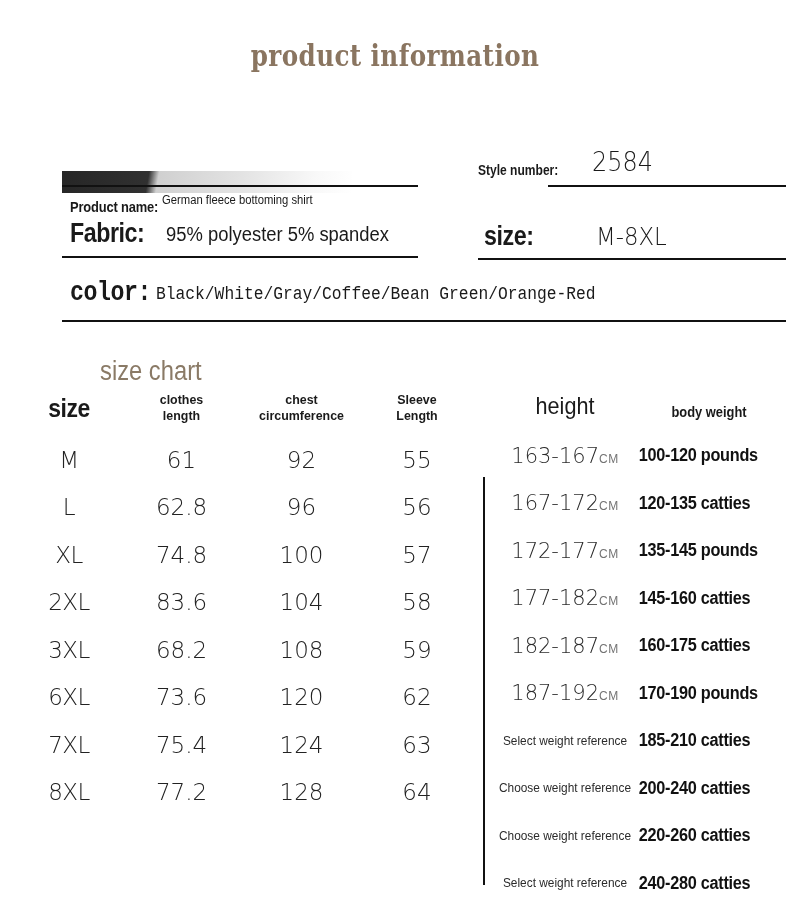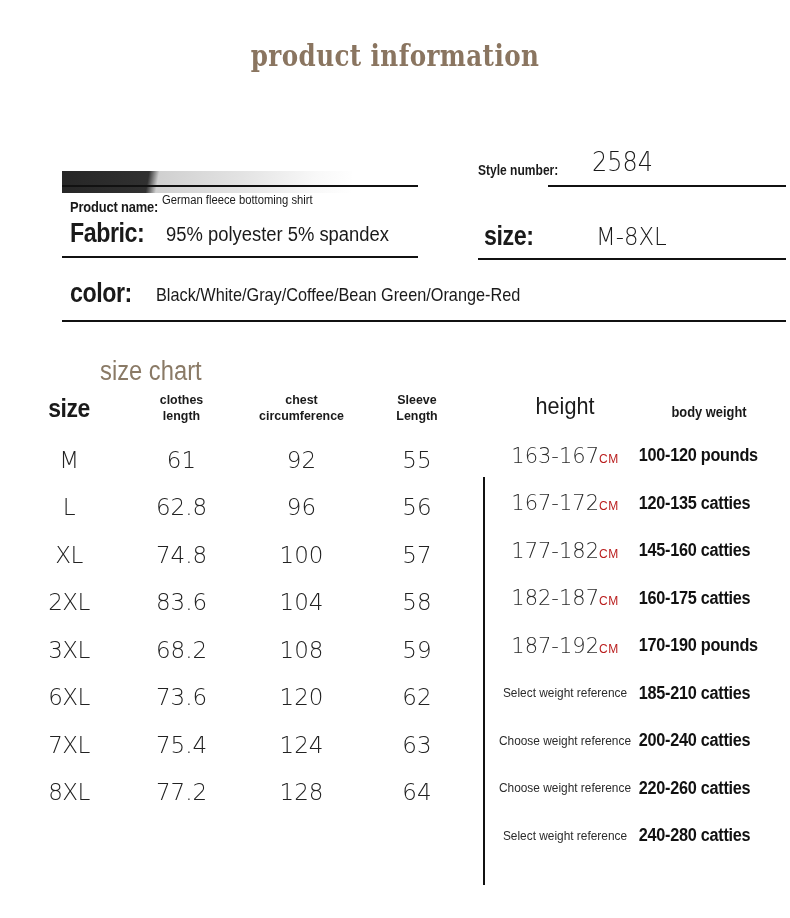--- a/index.html
+++ b/index.html
@@ -85,21 +85,21 @@
 
   
   #field-size { left: 484px; top: 221px; }
   #field-size .lbl { font-size: 27px; letter-spacing: -0.5px; }
   #field-size .val {
     font-size: 24px; font-weight: 300; font-family: "DejaVu Sans", sans-serif;
     position: absolute; left: 112px; top: 2px; transform: scaleX(0.95);
   }
 
   
-  #field-color { left: 70px; top: 278px; }
+  #field-color { left: 70px; top: 278px; font-family: Liberation Mono, monospace; }
   #field-color .lbl { font-size: 27px; letter-spacing: -0.5px; }
   #field-color .val {
     font-size: 18.5px; transform: scaleX(0.88); font-weight: 400;
     position: absolute; left: 86px; top: 6px;
   }
 
   
   #size-chart-title {
     position: absolute;
     left: 100px;
@@ -183,21 +183,21 @@
     font-weight: 300;
     font-size: 21px;
     text-align: center;
     color: #2b2b2b;
     white-space: nowrap;
   }
   .height-cell .unit {
     font-size: 12px;
     font-family: "Liberation Sans", sans-serif;
     letter-spacing: 0.5px;
-    color: #b91c1c;
+    color: #737373;
   }
   .height-cell.note {
     font-family: "Liberation Sans", sans-serif;
     font-size: 12.5px;
     font-weight: 400;
     transform: scaleX(0.95);
     color: #2b2b2b;
   }
   .weight-cell {
     font-size: 17.5px;
@@ -345,20 +345,24 @@
   <tbody id="fit-body">
       <tr>
         <td class="height-cell">163-167<span class="unit">CM</span></td>
         <td class="weight-cell">100-120 pounds</td>
       </tr>
       <tr>
         <td class="height-cell">167-172<span class="unit">CM</span></td>
         <td class="weight-cell">120-135 catties</td>
       </tr>
       <tr>
+        <td class="height-cell">172-177<span class="unit">CM</span></td>
+        <td class="weight-cell">135-145 pounds</td>
+      </tr>
+      <tr>
         <td class="height-cell">177-182<span class="unit">CM</span></td>
         <td class="weight-cell">145-160 catties</td>
       </tr>
       <tr>
         <td class="height-cell">182-187<span class="unit">CM</span></td>
         <td class="weight-cell">160-175 catties</td>
       </tr>
       <tr>
         <td class="height-cell">187-192<span class="unit">CM</span></td>
         <td class="weight-cell">170-190 pounds</td>

